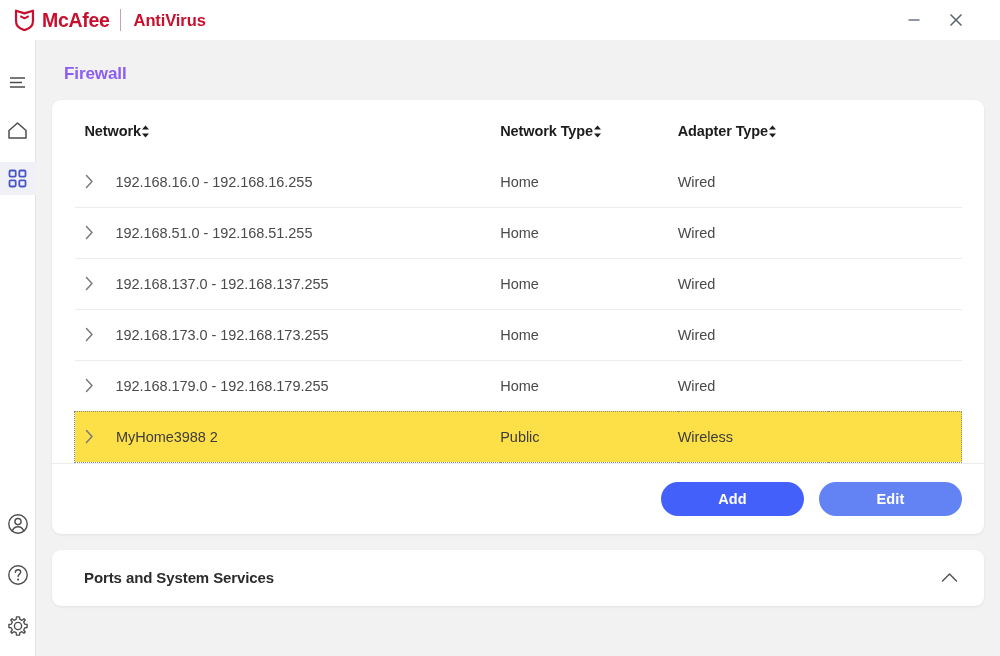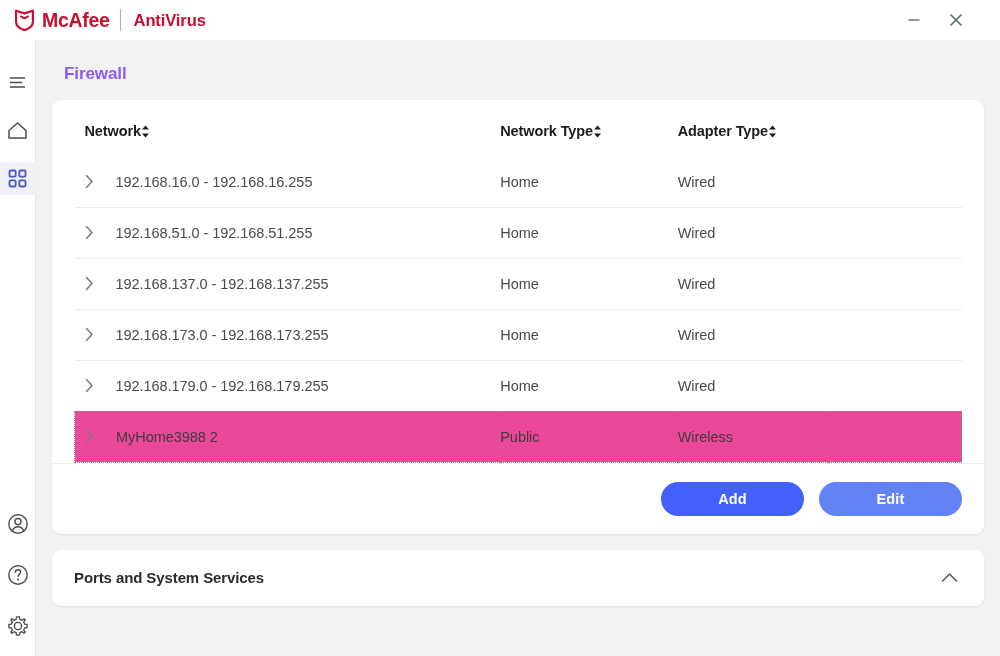--- a/index.html
+++ b/index.html
@@ -201,21 +201,21 @@
   }
 
   .chev-right {
     flex: none;
     cursor: pointer;
     display: block;
   }
 
   
   .row.selected td {
-    background: #ec4899;
+    background: #fde047;
     border-top: 1px dotted #8a8a8a;
     border-bottom: 1px dotted #8a8a8a;
     color: #3d3d3d;
   }
   .row.selected td:first-child { border-left: 1px dotted #8a8a8a; }
   .row.selected td:last-child  { border-right: 1px dotted #8a8a8a; }
 
   
   .actions {
     border-top: 1px solid #ececec;
@@ -241,21 +241,21 @@
   
   .accordion {
     margin-top: 16px;
     background: #ffffff;
     border-radius: 9px;
     box-shadow: 0 1px 3px rgba(0,0,0,0.07);
     height: 56px;
     display: flex;
     align-items: center;
     justify-content: space-between;
-    padding: 0 26px 0 22px;
+    padding: 0 26px 0 32px;
     cursor: pointer;
   }
 
   .accordion-title {
     font-size: 15px;
     font-weight: bold;
     color: #2b2b2b;
     letter-spacing: -0.1px;
   }
   .chev-up { display: block; cursor: pointer; }

